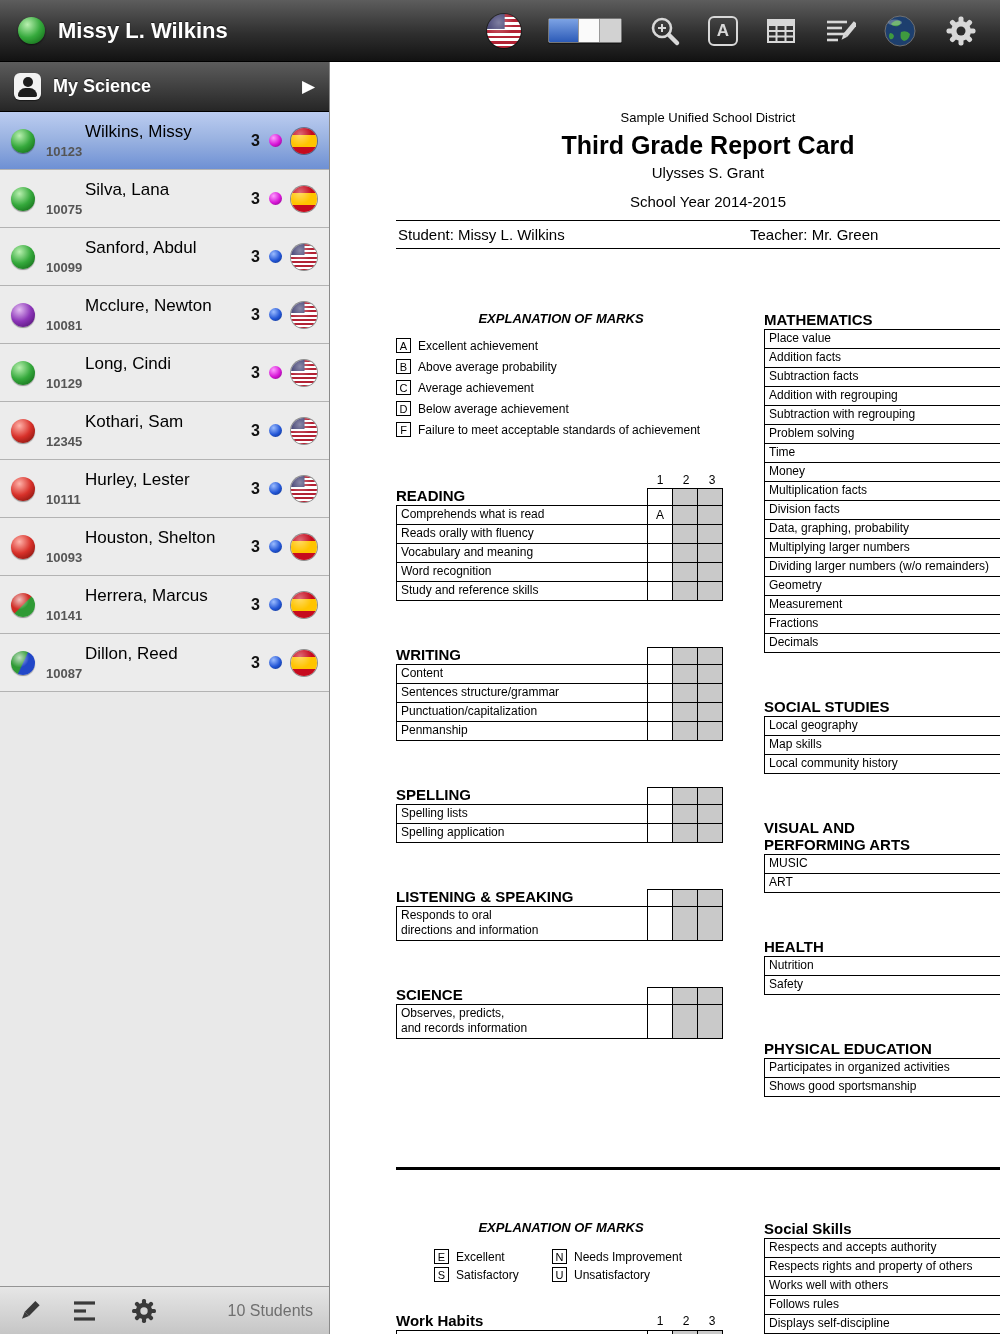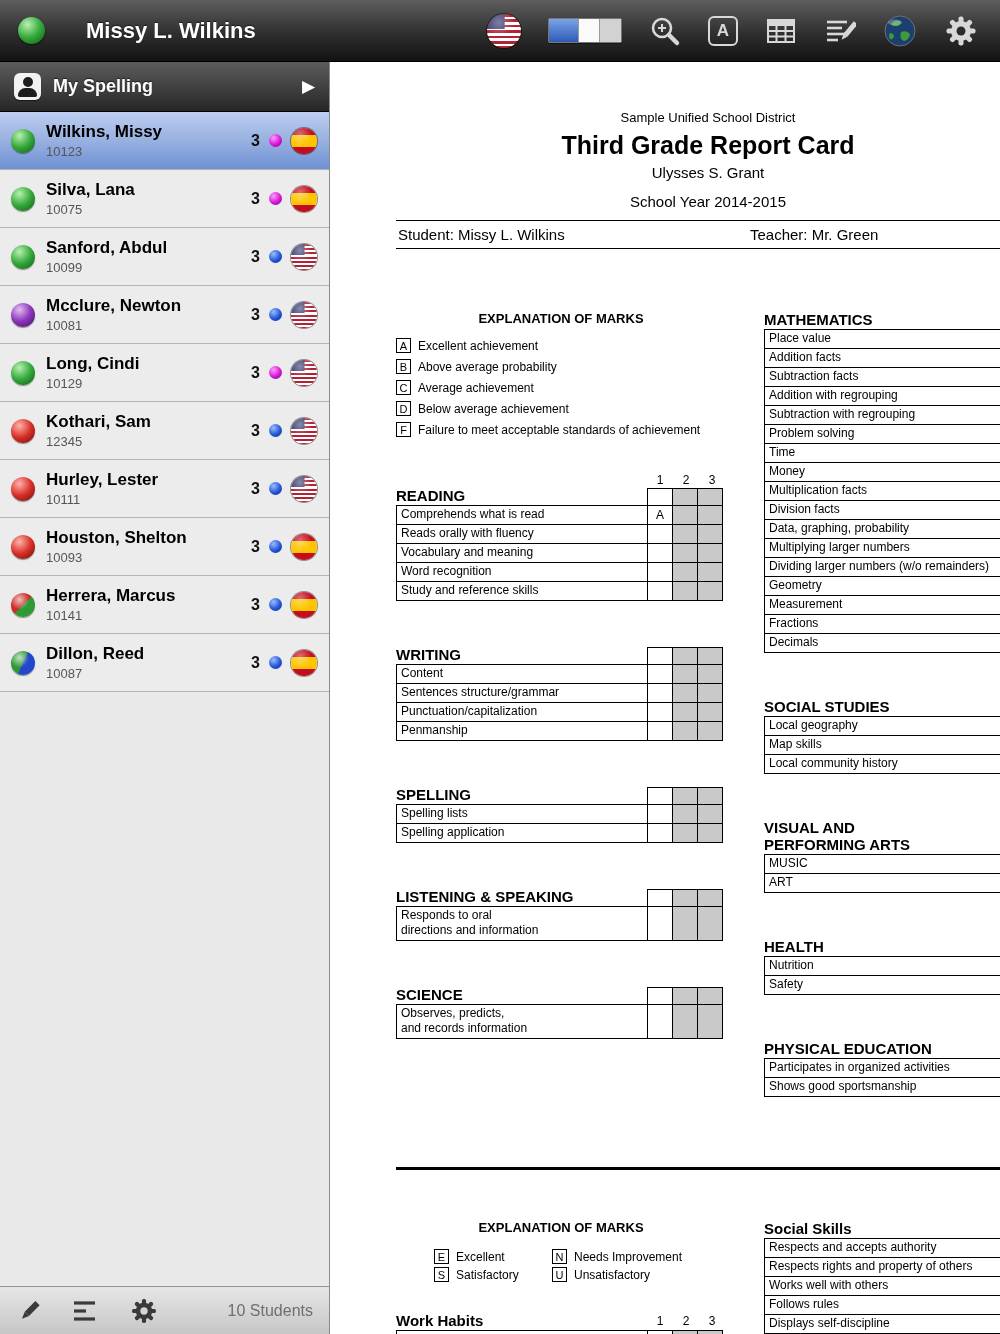--- a/index.html
+++ b/index.html
@@ -2,21 +2,21 @@
 <html><head>
 <meta charset="utf-8">
 <style>
   * { margin:0; padding:0; box-sizing:border-box; }
   html,body { width:1000px; height:1334px; overflow:hidden; background:#fff;
               font-family:"Liberation Sans","DejaVu Sans",sans-serif; }
 
   
   .topbar { position:absolute; top:0; left:0; width:1000px; height:62px; z-index:10;
             background:linear-gradient(#5d5d5d 0%, #2f2f2f 55%, #121212 100%);
-            border-bottom:1px solid #000; display:flex; align-items:center; padding:0 18px;gap:28px; }
+            border-bottom:1px solid #000; display:flex; align-items:center; padding:0 18px; }
   .topbar-sphere { width:27px; height:27px; border-radius:50%; flex:none;
             background:radial-gradient(circle at 35% 28%, #b9f0b0 0%, #35a93c 50%, #0b5c10 100%);
             box-shadow:0 1px 2px rgba(0,0,0,.6); }
   .topbar-title { color:#fff; font-size:22px; font-weight:bold; margin-left:13px;
             text-shadow:0 -1px 1px rgba(0,0,0,.6); }
   .topbar-icons { margin-left:auto; display:flex; align-items:center; gap:27px; padding-right:4px; }
   .flag-usa-lg { width:34px; height:34px; border-radius:50%; flex:none;
             background:
               radial-gradient(circle at 35% 25%, rgba(255,255,255,.35), rgba(255,255,255,0) 45%),
               linear-gradient(#3c3b6e,#3c3b6e) no-repeat 0 0 / 52% 44%,
@@ -55,22 +55,22 @@
   .student-row.selected { background:linear-gradient(#bccdf1 0%, #98b1e0 50%, #6e90d4 100%); }
   .sphere { width:24px; height:24px; border-radius:50%; flex:none; box-shadow:0 1px 1px rgba(0,0,0,.4); }
   .sphere-green  { background:radial-gradient(circle at 35% 28%, #b9f0b0 0%, #35a93c 50%, #0b5c10 100%); }
   .sphere-red    { background:radial-gradient(circle at 35% 28%, #ffb3aa 0%, #d8312a 50%, #6e0b06 100%); }
   .sphere-purple { background:radial-gradient(circle at 35% 28%, #e3bdf2 0%, #8c35b8 50%, #470c67 100%); }
   .sphere-red-green  { background:radial-gradient(circle at 35% 28%, rgba(255,255,255,.7), rgba(255,255,255,0) 42%),
             linear-gradient(135deg,#cf2b24 48%,#2f9a35 52%); }
   .sphere-blue-green { background:radial-gradient(circle at 35% 28%, rgba(255,255,255,.7), rgba(255,255,255,0) 42%),
             linear-gradient(115deg,#2f9a35 48%,#2247c8 52%); }
   .student-text { margin-left:11px; display:flex; flex-direction:column; gap:2px; min-width:0; }
-  .student-name { font-size:17px; font-weight:bold; color:#000; white-space:nowrap; }
-  .student-id { font-size:13px; font-weight:normal; color:#555; }
+  .student-name { font-size:17px; font-weight:normal; color:#000; white-space:nowrap;margin-left:39px; }
+  .student-id { font-size:13px; font-weight:bold; color:#555; }
   .student-right { margin-left:auto; display:flex; align-items:center; gap:9px; }
   .student-count { font-size:16px; font-weight:bold; color:#111; }
   .dot { width:13px; height:13px; border-radius:50%; flex:none; }
   .dot-magenta { background:radial-gradient(circle at 35% 30%, #ff9bff 0%, #d616d6 55%, #750675 100%); }
   .dot-blue    { background:radial-gradient(circle at 35% 30%, #9bbcff 0%, #2356d6 55%, #0a2a7a 100%); }
   .flag { width:26px; height:26px; border-radius:50%; flex:none; box-shadow:0 0 0 1px rgba(0,0,0,.4); }
   .flag-spain { background:
             radial-gradient(circle at 35% 25%, rgba(255,255,255,.4), rgba(255,255,255,0) 45%),
             linear-gradient(#c60b1e 0 26%, #ffc400 26% 74%, #c60b1e 74% 100%); }
   .flag-usa { background:
@@ -93,21 +93,21 @@
   .r-year { font-size:15px; margin-top:12px; }
   .r-stbar { width:690px; border-top:1px solid #000; border-bottom:1px solid #000;
             margin-top:10px; padding:5px 2px; display:flex; font-size:15px; }
   .r-student { width:352px; }
 
   .cols { display:flex; margin-top:62px; }
   .cols2 { margin-top:50px; }
   .col-left { width:330px; margin-right:38px; flex:none; }
   .col-right { width:330px; flex:none; }
 
-  .exp-title { text-align:center; font-weight:bold; font-size:13px; }
+  .exp-title { text-align:center; font-weight:bold; font-size:13px;font-style:italic; }
   .exp-list { margin-top:12px; }
   .exp-row { display:flex; align-items:center; gap:7px; font-size:12px; margin-bottom:6px; }
   .exp-mark { width:15px; height:15px; border:1px solid #000; flex:none; font-size:11px;
             display:flex; align-items:center; justify-content:center; }
   .exp-grid { display:grid; grid-template-columns:118px auto; margin:14px 0 0 38px; row-gap:3px; }
   .exp-grid .exp-row { margin-bottom:0; }
 
   .gsection { margin-top:45px; position:relative; }
   .col-right .gsection:first-child, #page2-right .gsection:first-child { margin-top:0; }
   #left-sections .gsection:first-child { margin-top:50px; }
@@ -189,21 +189,21 @@
         <circle cx="17" cy="17" r="10"></circle>
       </g>
       <circle cx="17" cy="17" r="4.5" fill="#2b2b2b"></circle>
     </svg>
   </div>
 </div>
 
 <div class="sidebar">
   <div class="sidebar-header">
     <span class="person-icon"></span>
-    <span class="sidebar-header-label">My Spelling</span>
+    <span class="sidebar-header-label">My Science</span>
     <span class="play-icon">▶</span>
   </div>
   <div class="student-list">
       <div class="student-row selected">
         <span class="sphere sphere-green"></span>
         <div class="student-text">
           <div class="student-name">Wilkins, Missy</div>
           <div class="student-id">10123</div>
         </div>
         <div class="student-right">

